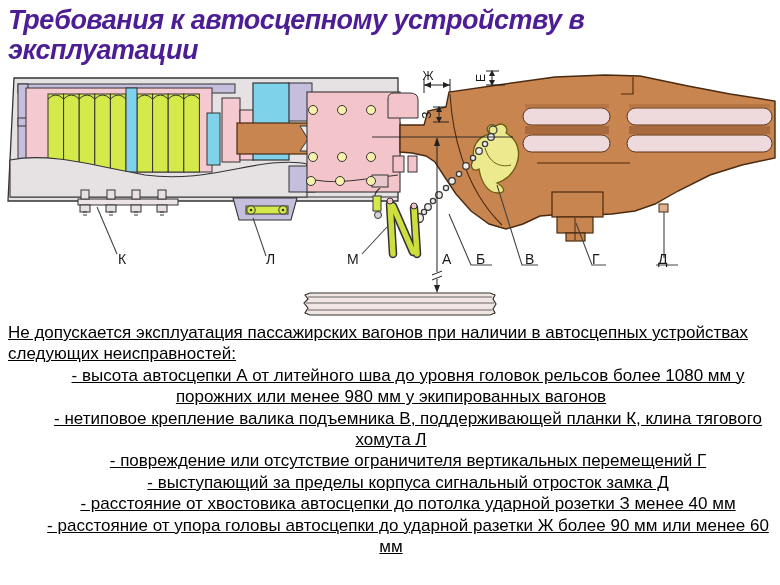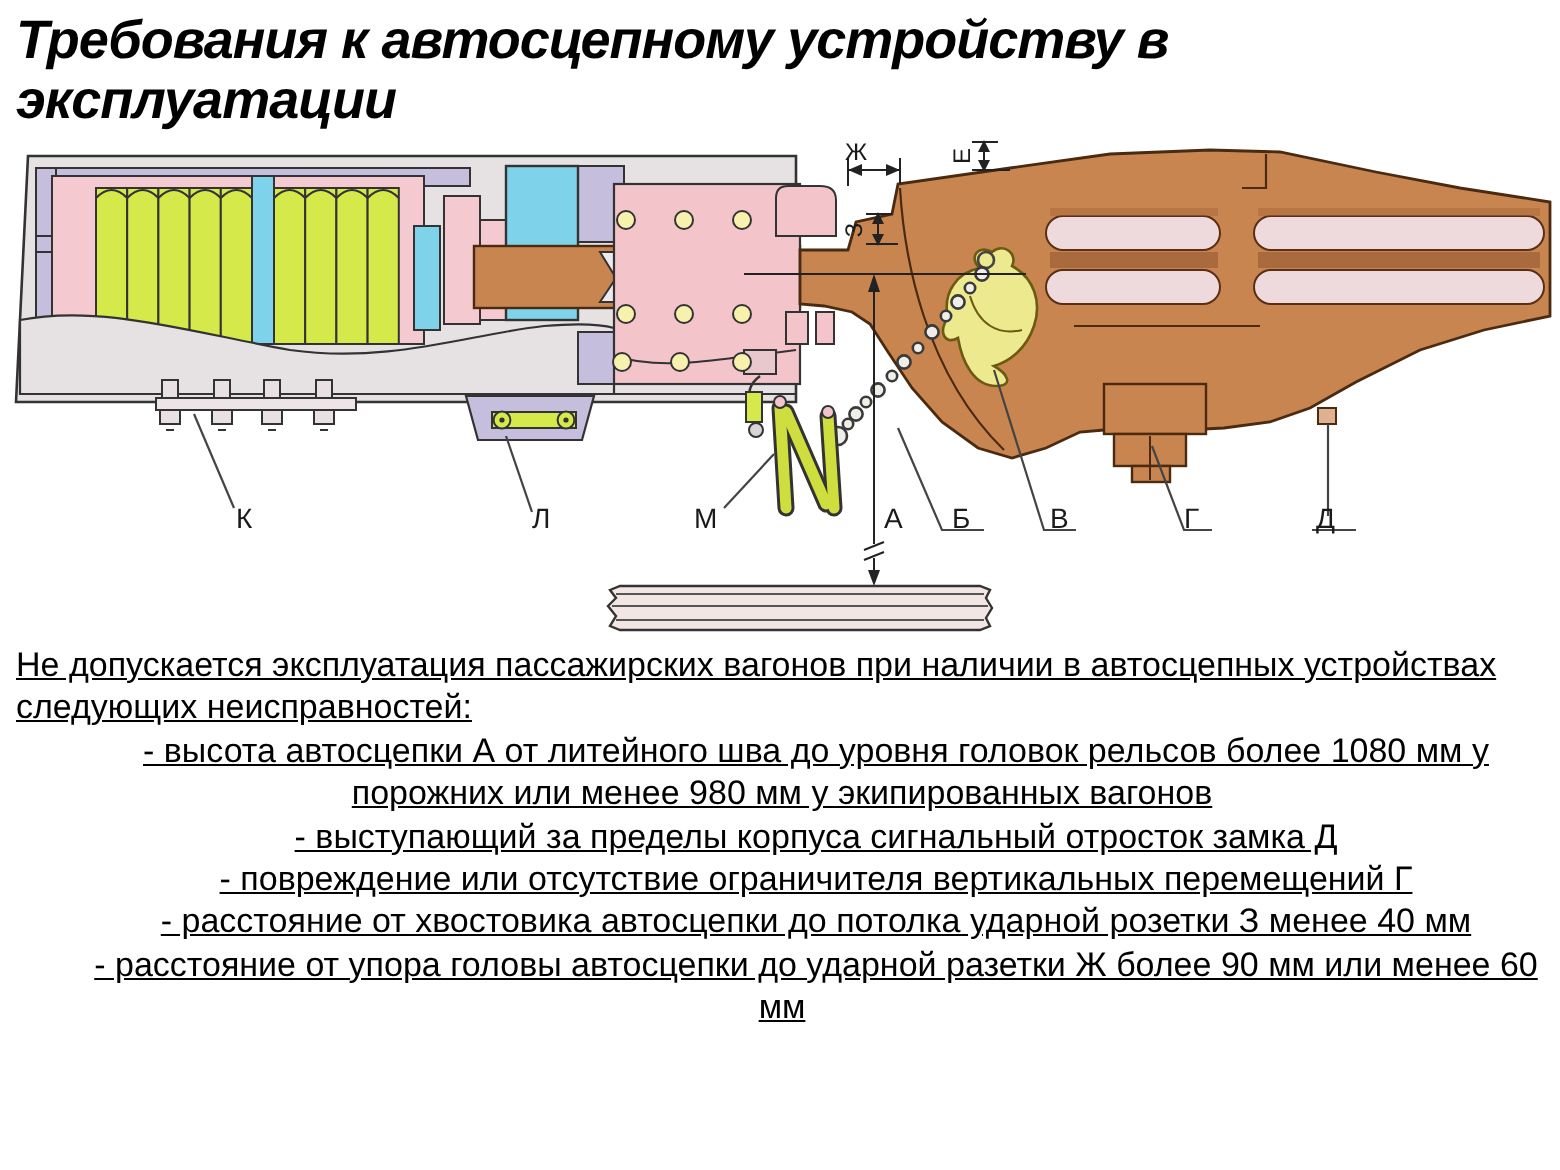--- a/index.html
+++ b/index.html
@@ -1,17 +1,17 @@
 <!DOCTYPE html>
 <html><head>
 <meta charset="utf-8">
 <style>
   html,body{margin:0;padding:0;background:#fff;}
   body{width:780px;height:585px;overflow:hidden;font-family:"Liberation Sans",sans-serif;color:#000;}
-  .title{font:bold italic 27px/30px "Liberation Sans",sans-serif;letter-spacing:-0.5px;padding:5px 0 0 8px;color:#000000;}
+  .title{font:bold italic 27px/30px "Liberation Sans",sans-serif;letter-spacing:-0.5px;padding:5px 0 0 8px;color:#4c1d95;}
   .diagram{display:block;margin-top:3px;}
   .bodytext{font:17px/21.4px "Liberation Sans",sans-serif;padding:2px 6px 0 8px;}
   .bodytext p{margin:0;text-decoration:underline;}
   .bodytext p.defect{text-indent:34px;text-align:center;}
   svg text{font-family:"Liberation Sans",sans-serif;fill:#1a1a1a;}
   .lbl{font-size:14px;}
   .dim{font-size:12px;}
 </style>
 </head>
 <body>
@@ -261,17 +261,18 @@
     <path d="M 305,227 L 310,225 L 490,225 L 495,227 L 493,231 L 496,236 L 493,241 L 495,245 L 490,247 L 310,247 L 305,245 L 308,240 L 304,235 L 308,231 Z" fill="#f2e6e4" stroke="#333" stroke-width="1.2"></path>
     <line x1="308" y1="229" x2="492" y2="229" stroke="#555" stroke-width="0.9"></line>
     <line x1="306" y1="235" x2="494" y2="235" stroke="#555" stroke-width="0.9"></line>
     <line x1="308" y1="242" x2="492" y2="242" stroke="#555" stroke-width="0.9"></line>
   </g>
 </svg>
 
 <div class="bodytext">
   <p class="intro">Не допускается эксплуатация пассажирских вагонов при наличии в автосцепных устройствах следующих неисправностей:</p>
   <p class="defect">- высота автосцепки А от литейного шва до уровня головок рельсов более 1080 мм у порожних или менее 980 мм у экипированных вагонов</p>
+  <p class="defect">- нетиповое крепление валика подъемника В, поддерживающей планки К, клина тягового хомута Л</p>
+  <p class="defect">- повреждение или отсутствие ограничителя вертикальных перемещений Г</p>
   <p class="defect">- выступающий за пределы корпуса сигнальный отросток замка Д</p>
-  <p class="defect">- повреждение или отсутствие ограничителя вертикальных перемещений Г</p>
   <p class="defect">- расстояние от хвостовика автосцепки до потолка ударной розетки З менее 40 мм</p>
   <p class="defect">- расстояние от упора головы автосцепки до ударной разетки Ж более 90 мм или менее 60 мм</p>
 </div>
 
 </body></html>

